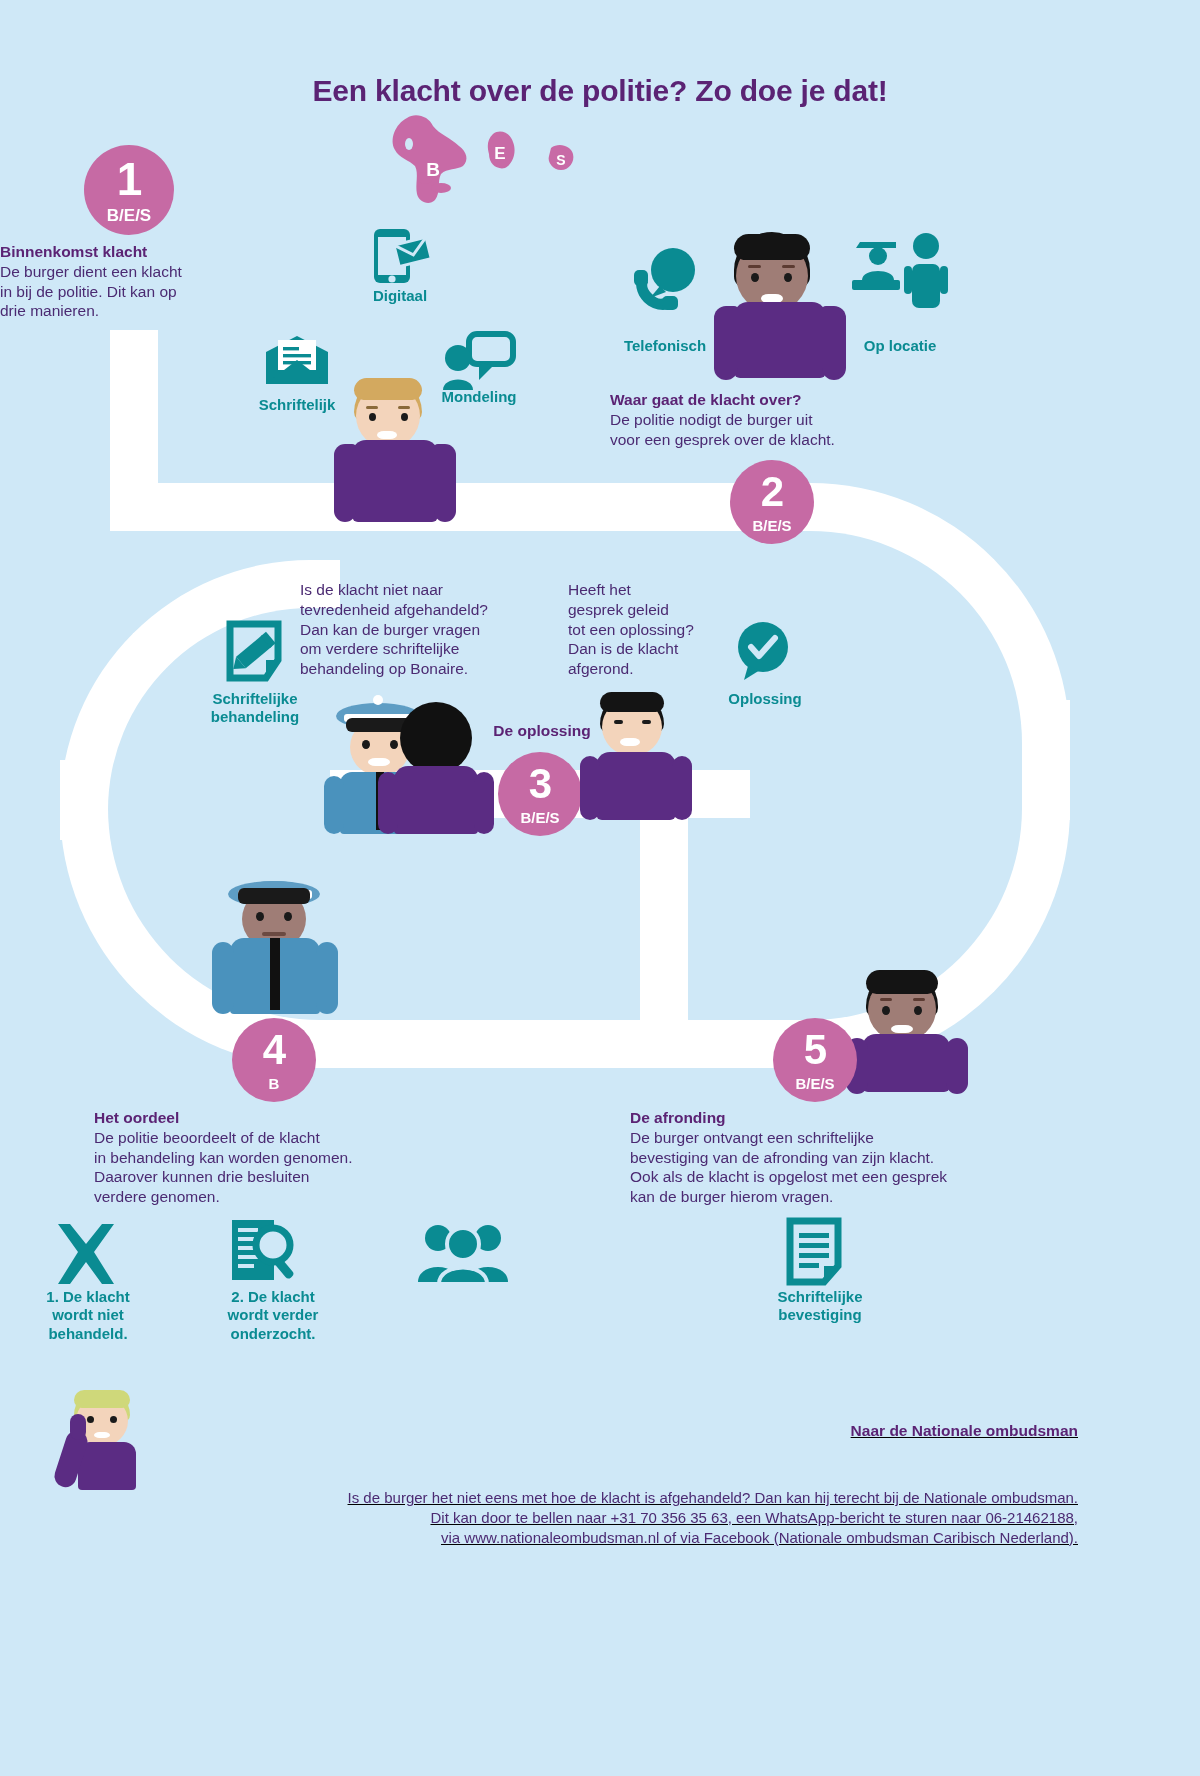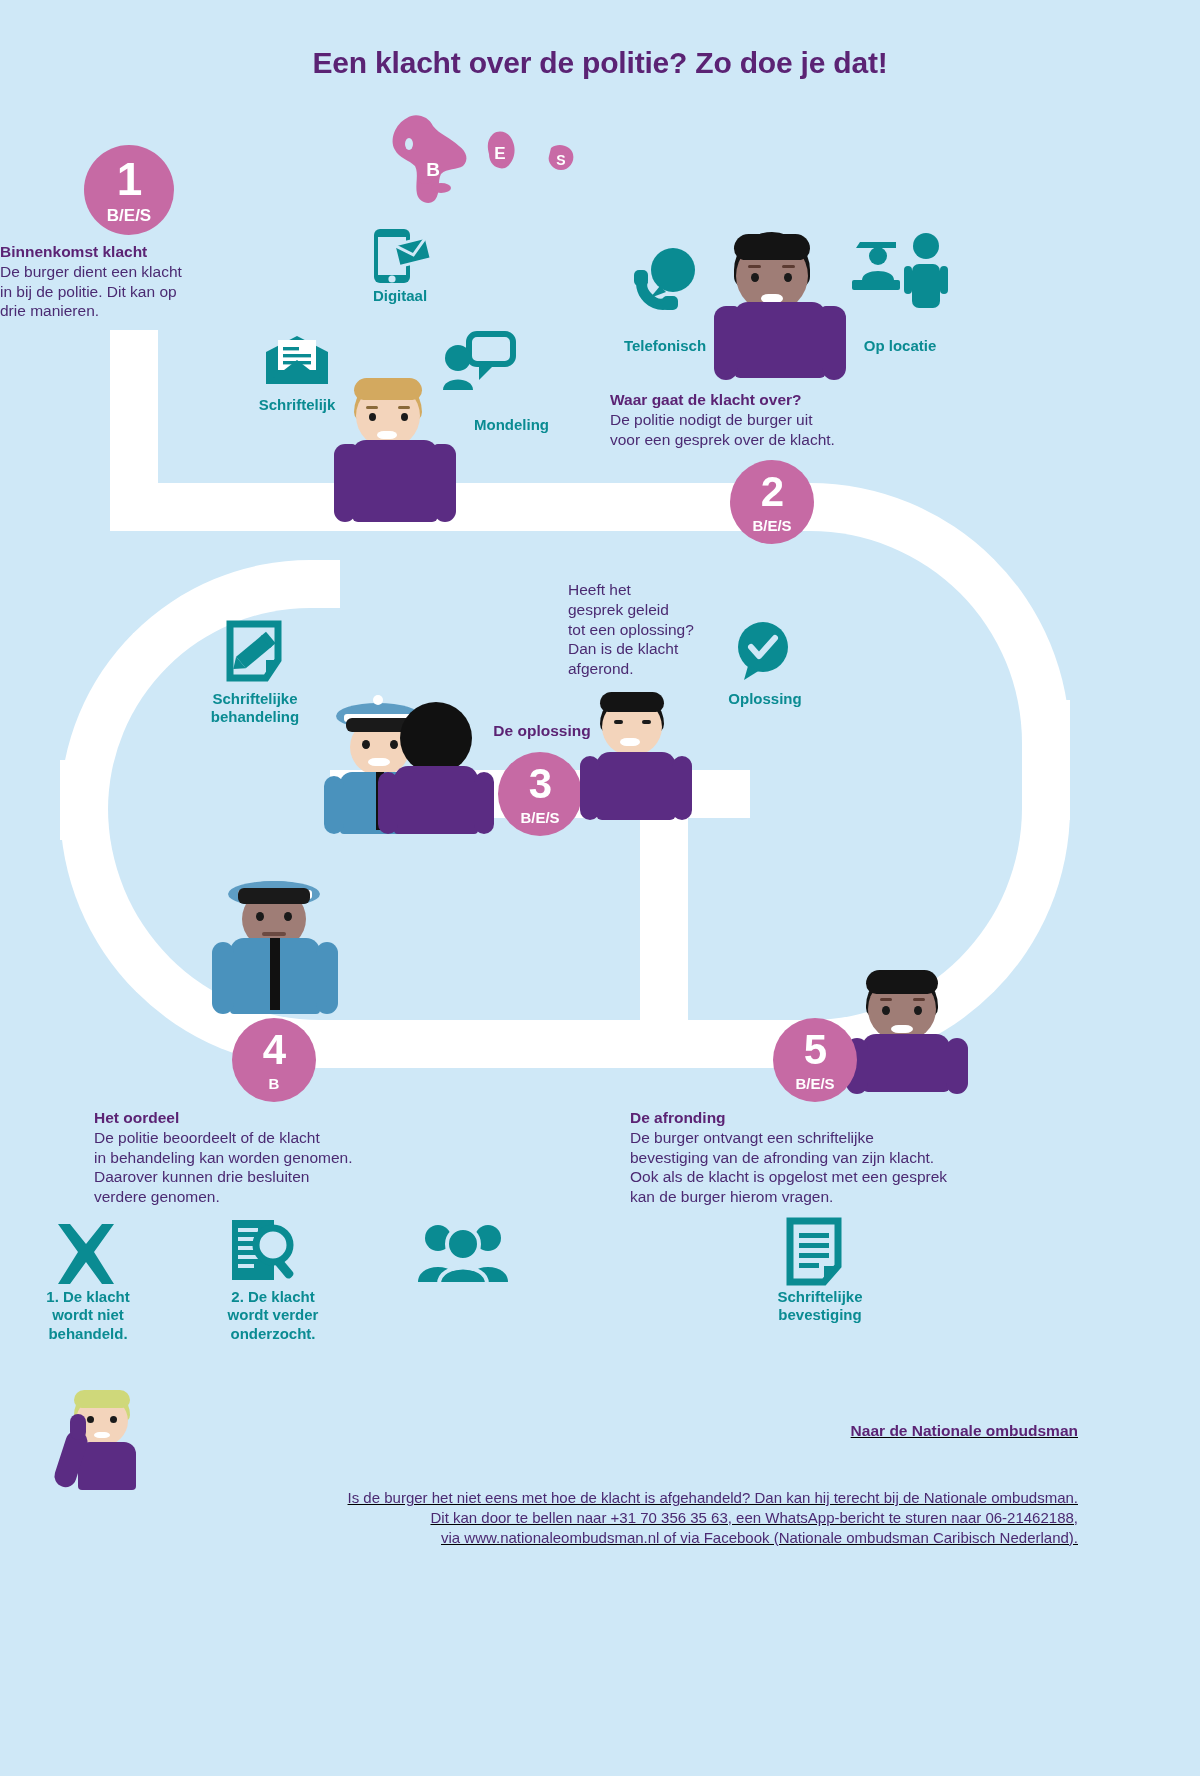--- a/index.html
+++ b/index.html
@@ -17,21 +17,21 @@
     background:#cfe8f7;
     overflow:hidden;
   }
 
   
   .ribbon { position:absolute; background:#ffffff; }
   .ribbon-round { position:absolute; border-style:solid; border-color:#ffffff; background:transparent; }
 
   
   .title {
-    position:absolute; left:0; right:0; top:46px;
+    position:absolute; left:0; right:0; top:74px;
     text-align:center;
     font-size:30px; font-weight:bold; color:#5b2374;
     letter-spacing:-0.2px;
   }
   .body-text { color:#4b2a72; font-size:15.5px; line-height:1.28; text-align:left; }
   .body-text b, .body-text .h { font-weight:bold; color:#5b2374; display:block; }
   .teal-label { color:#0a8b92; font-weight:bold; font-size:15px; text-align:center; line-height:1.22; }
   .purple-bold { color:#5b2374; font-weight:bold; font-size:15.5px; text-align:center; }
 
   
@@ -131,21 +131,21 @@
     <path d="M2,50 L33,26 L64,50 Z" fill="#0a8b92"></path>
   </svg>
   <div class="teal-label" style="position:absolute; left:227px; top:396px; width:140px;">Schriftelijk</div>
 
   <svg style="position:absolute; left:443px; top:332px;" width="72" height="58" viewBox="0 0 72 58">
     <rect x="26" y="2" width="44" height="30" rx="8" fill="none" stroke="#0a8b92" stroke-width="6"></rect>
     <path d="M36,30 L36,48 L50,34 Z" fill="#0a8b92"></path>
     <circle cx="15" cy="26" r="13" fill="#0a8b92"></circle>
     <path d="M0,58 C0,44 30,44 30,58 Z" fill="#0a8b92"></path>
   </svg>
-  <div class="teal-label" style="position:absolute; left:409px; top:416px; width:140px;text-align:right;">Mondeling</div>
+  <div class="teal-label" style="position:absolute; left:409px; top:388px; width:140px;">Mondeling</div>
 
   <svg style="position:absolute; left:630px; top:248px;" width="66" height="70" viewBox="0 0 66 70">
     <circle cx="43" cy="22" r="22" fill="#0a8b92"></circle>
     <path d="M30,38 L20,50 L36,44 Z" fill="#0a8b92"></path>
     <path d="M8,26 C4,34 6,46 14,54 C22,62 34,64 42,60 L34,50
              C30,52 26,50 22,46 C18,42 16,38 18,34 Z" fill="#0a8b92"></path>
     <rect x="4" y="22" width="14" height="16" rx="5" fill="#0a8b92"></rect>
     <rect x="32" y="48" width="16" height="14" rx="5" fill="#0a8b92"></rect>
   </svg>
   <div class="teal-label" style="position:absolute; left:595px; top:337px; width:140px;">Telefonisch</div>
@@ -195,20 +195,27 @@
     <div class="brow" style="left:18px; top:28px; width:12px; height:3px; background:#8a6a3a;"></div>
     <div class="brow" style="left:50px; top:28px; width:12px; height:3px; background:#8a6a3a;"></div>
     <div class="eye" style="left:21px; top:35px; width:7px; height:8px;"></div>
     <div class="eye" style="left:53px; top:35px; width:7px; height:8px;"></div>
     <div class="mouth" style="left:29px; top:53px; width:20px; height:8px;"></div>
   </div>
   <div class="torso" style="left:352px; top:440px; width:86px; height:82px;"></div>
   <div class="arm" style="left:334px; top:444px; width:22px; height:78px; border-radius:11px 4px 11px 11px;"></div>
   <div class="arm" style="left:434px; top:444px; width:22px; height:78px; border-radius:4px 11px 11px 11px;"></div>
 
+  <div class="body-text" style="position:absolute; left:300px; top:580px; width:260px;">
+    <span>Is de klacht niet naar</span><br>
+    <span>tevredenheid afgehandeld?</span><br>
+    <span>Dan kan de burger vragen</span><br>
+    <span>om verdere schriftelijke</span><br>
+    <span>behandeling op Bonaire.</span>
+  </div>
   <svg style="position:absolute; left:226px; top:620px;" width="56" height="62" viewBox="0 0 56 62">
     <path d="M4,4 L52,4 L52,40 L40,58 L4,58 Z" fill="none" stroke="#0a8b92" stroke-width="7"></path>
     <path d="M52,40 L40,40 L40,58 Z" fill="#0a8b92"></path>
     <g transform="rotate(-40 26 34)">
       <rect x="12" y="26" width="34" height="15" fill="#0a8b92"></rect>
       <path d="M12,26 L2,33.5 L12,41 Z" fill="#0a8b92"></path>
       <rect x="44" y="26" width="7" height="15" fill="#0a8b92"></rect>
     </g>
   </svg>
   <div class="teal-label" style="position:absolute; left:180px; top:690px; width:150px;">

